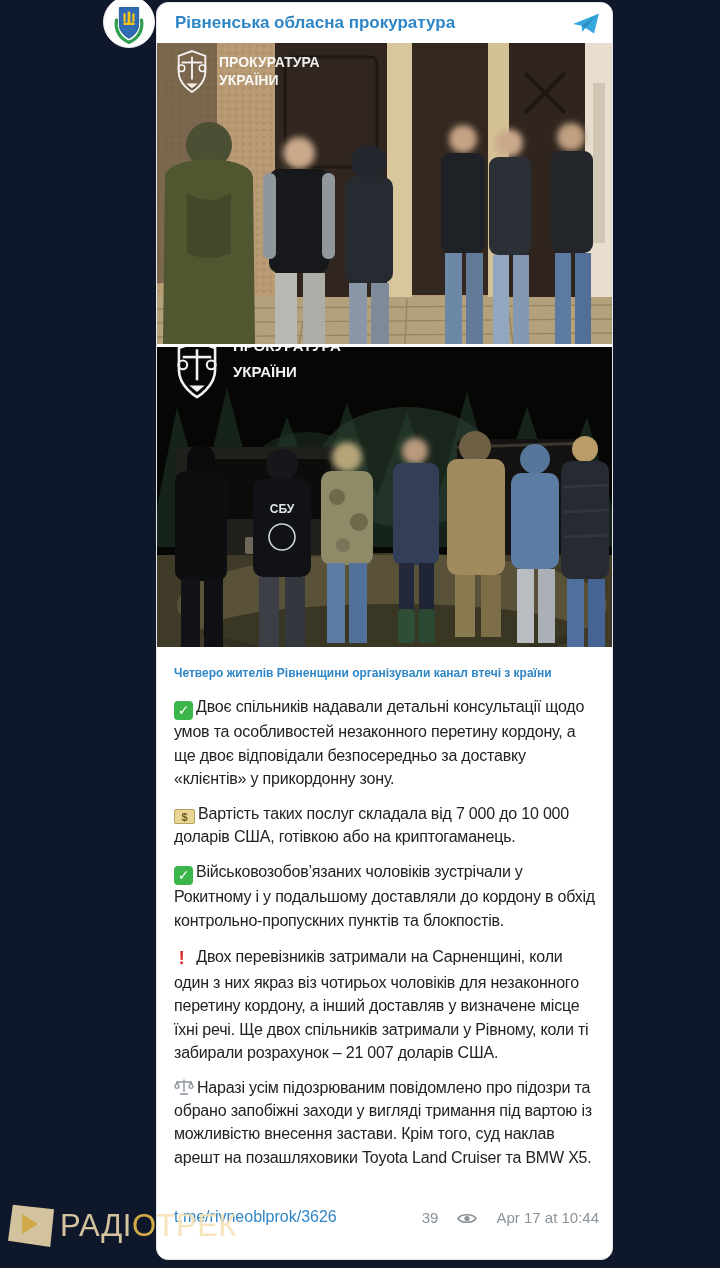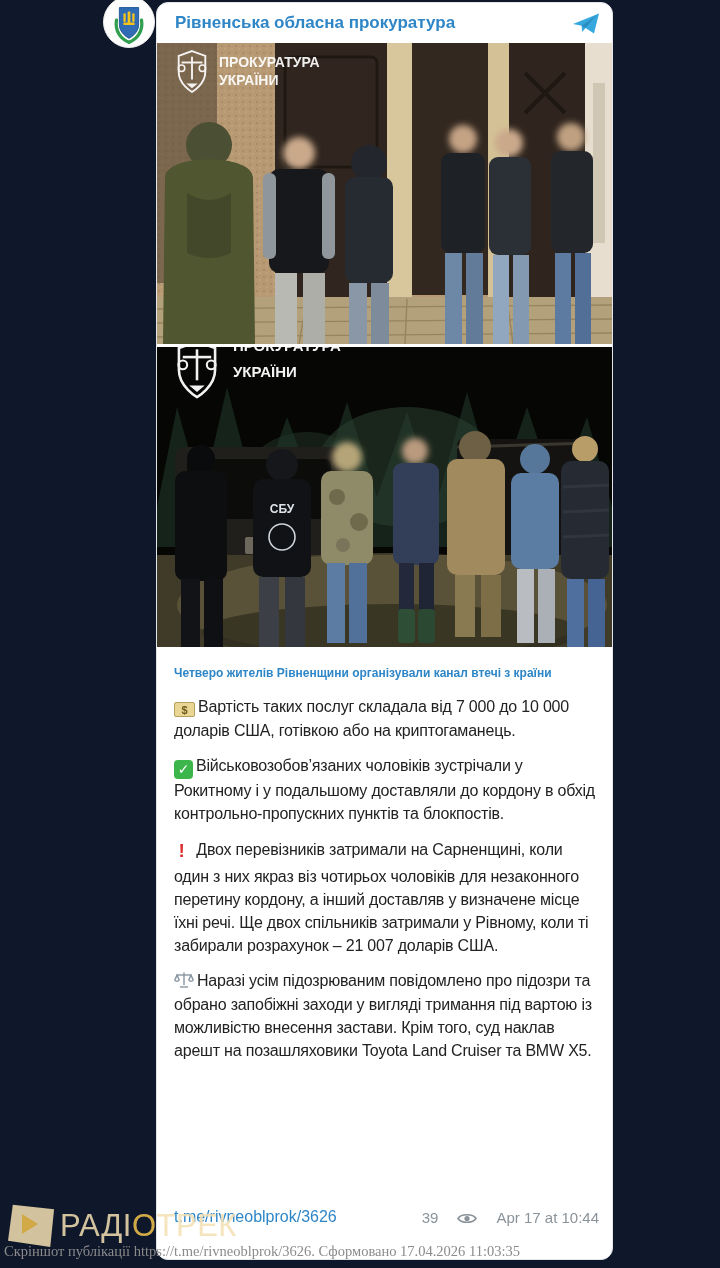--- a/index.html
+++ b/index.html
@@ -274,20 +274,23 @@
           <use href="#pgemblem" x="14" y="-8" width="52" height="62"></use>
           <text x="76" y="4" fill="#ffffff" font-size="15" font-weight="bold" font-family="Liberation Sans, sans-serif">ПРОКУРАТУРА</text>
           <text x="76" y="30" fill="#ffffff" font-size="15" font-weight="bold" font-family="Liberation Sans, sans-serif">УКРАЇНИ</text>
         </g>
       </svg>
     </div>
 
     <div class="post-body">
       <div class="post-title">Четверо жителів Рівненщини організували канал втечі з країни</div>
 
+      <p class="post-p">
+        <span class="ic ic-check"></span><span>Двоє спільників надавали детальні консультації щодо умов та особливостей незаконного перетину кордону, а ще двоє відповідали безпосередньо за доставку «клієнтів» у прикордонну зону.</span>
+      </p>
 
       <p class="post-p">
         <span class="ic ic-money"></span><span>Вартість таких послуг складала від 7 000 до 10 000 доларів США, готівкою або на криптогаманець.</span>
       </p>
 
       <p class="post-p">
         <span class="ic ic-check"></span><span>Військовозобов’язаних чоловіків зустрічали у Рокитному і у подальшому доставляли до кордону в обхід контрольно-пропускних пунктів та блокпостів.</span>
       </p>
 
       <p class="post-p">
@@ -320,15 +323,14 @@
         </div>
       </div>
     </div>
   </div>
 
   <div class="radiotrek">
     <span class="rt-flag"></span>
     <span class="rt-text"><span>РАДІ</span><span class="gold">О</span><span>ТРЕК</span></span>
   </div>
 
-  <div class="caption">Скріншот публікації https://t.me/rivneoblprok/3626. Сформовано 17.04.2026 11:03:35</div>
 
 </div>
 
 </body></html>

